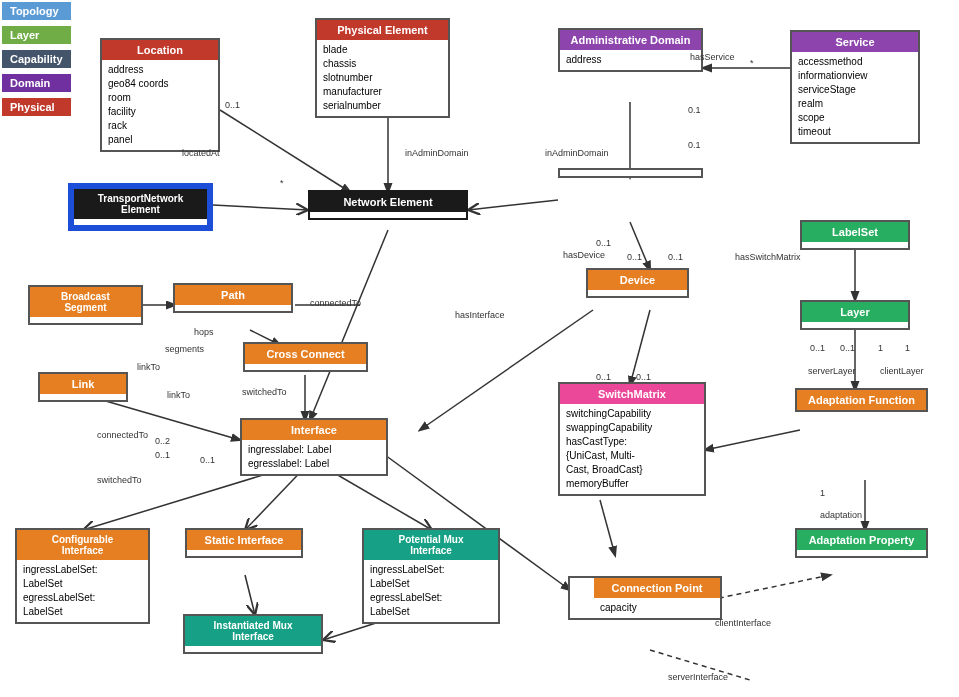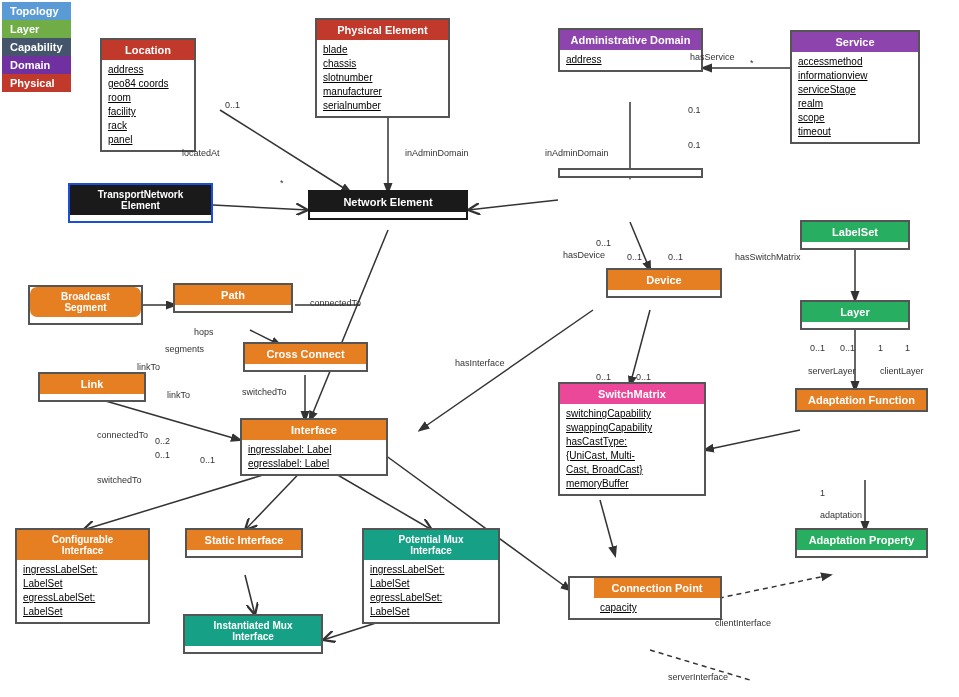--- a/index.html
+++ b/index.html
@@ -18,21 +18,21 @@
       height: 697px;
       background: #fff;
     }
     
     .legend {
       position: absolute;
       top: 2px;
       left: 2px;
       display: flex;
       flex-direction: column;
-      gap: 0;
+      gap: 6px;
     }
     .legend-item {
       padding: 3px 8px;
       color: #fff;
       font-size: 11px;
       font-weight: bold;
       cursor: pointer;
     }
     
     .uml-box {
@@ -45,21 +45,20 @@
       color: #fff;
       font-weight: bold;
       text-align: center;
       font-size: 11px;
     }
     .uml-box .box-body {
       padding: 3px 6px;
       font-size: 10px;
       background: #fff;
       line-height: 1.4;
-      text-decoration: underline;
     }
     
     .bg-red { background: #c0392b; }
     .bg-black { background: #1a1a1a; }
     
     .svg-overlay {
       position: absolute;
       top: 0;
       left: 0;
       width: 959px;
@@ -145,21 +144,21 @@
   </svg>
 
   <div class="legend">
     <div class="legend-item" style="background:#5b9bd5;">Topology</div>
     <div class="legend-item" style="background:#70ad47;">Layer</div>
     <div class="legend-item" style="background:#44546a;">Capability</div>
     <div class="legend-item" style="background:#7030a0;">Domain</div>
     <div class="legend-item" style="background:#c0392b;">Physical</div>
   </div>
 
-  <div class="uml-box" style="left:100px;top:38px;width:96px;">
+  <div class="uml-box" style="left:100px;top:38px;width:120px;">
     <div class="box-title bg-red">Location</div>
     <div class="box-body">
       <div>address</div>
       <div>geo84 coords</div>
       <div>room</div>
       <div>facility</div>
       <div>rack</div>
       <div>panel</div>
     </div>
   </div>
@@ -187,65 +186,65 @@
     <div class="box-body">
       <div>accessmethod</div>
       <div>informationview</div>
       <div>serviceStage</div>
       <div>realm</div>
       <div>scope</div>
       <div>timeout</div>
     </div>
   </div>
 
-  <div class="uml-box" style="left:68px;top:183px;width:145px;border:2px solid #1d4ed8;">
+  <div class="uml-box" style="left:68px;top:183px;width:145px;border:6px solid #1d4ed8;">
     <div class="box-title bg-black" style="font-size:10px;">TransportNetwork<br>Element</div>
     <div class="box-body"></div>
   </div>
 
   <div class="uml-box" style="left:308px;top:190px;width:160px;border:2px solid #1a1a1a;">
     <div class="box-title bg-black">Network Element</div>
     <div class="box-body"></div>
   </div>
 
   <div class="uml-box" style="left:558px;top:168px;width:145px;">
     <div class="box-body"></div>
   </div>
 
   <div class="uml-box" style="left:800px;top:220px;width:110px;border:2px solid #555;">
     <div class="box-title" style="background:#27ae60;">LabelSet</div>
     <div class="box-body"></div>
   </div>
 
-  <div class="uml-box" style="left:606px;top:268px;width:116px;">
+  <div class="uml-box" style="left:586px;top:268px;width:103px;">
     <div class="box-title" style="background:#e67e22;">Device</div>
     <div class="box-body"></div>
   </div>
 
   <div class="uml-box" style="left:800px;top:300px;width:110px;border:2px solid #555;">
     <div class="box-title" style="background:#27ae60;">Layer</div>
     <div class="box-body"></div>
   </div>
 
   <div class="uml-box" style="left:28px;top:285px;width:115px;">
-    <div class="box-title" style="background:#e67e22;font-size:10px;border-radius:7px;">Broadcast<br>Segment</div>
+    <div class="box-title" style="background:#e67e22;font-size:10px;">Broadcast<br>Segment</div>
     <div class="box-body"></div>
   </div>
 
   <div class="uml-box" style="left:173px;top:283px;width:120px;">
     <div class="box-title" style="background:#e67e22;">Path</div>
     <div class="box-body"></div>
   </div>
 
   <div class="uml-box" style="left:243px;top:342px;width:125px;">
     <div class="box-title" style="background:#e67e22;">Cross Connect</div>
     <div class="box-body"></div>
   </div>
 
-  <div class="uml-box" style="left:38px;top:372px;width:108px;">
+  <div class="uml-box" style="left:38px;top:372px;width:90px;">
     <div class="box-title" style="background:#e67e22;">Link</div>
     <div class="box-body"></div>
   </div>
 
   <div class="uml-box" style="left:240px;top:418px;width:148px;">
     <div class="box-title" style="background:#e67e22;">Interface</div>
     <div class="box-body">
       <div>ingresslabel: Label</div>
       <div>egresslabel: Label</div>
     </div>
@@ -308,21 +307,21 @@
       <div>capacity</div>
     </div>
   </div>
 
   <div class="label-text" style="left:182px;top:148px;">locatedAt</div>
   <div class="label-text" style="left:405px;top:148px;">inAdminDomain</div>
   <div class="label-text" style="left:545px;top:148px;">inAdminDomain</div>
   <div class="label-text" style="left:690px;top:52px;">hasService</div>
   <div class="label-text" style="left:563px;top:250px;">hasDevice</div>
   <div class="label-text" style="left:735px;top:252px;">hasSwitchMatrix</div>
-  <div class="label-text" style="left:455px;top:310px;margin-top:48px;">hasInterface</div>
+  <div class="label-text" style="left:455px;top:310px;">hasInterface</div>
   <div class="label-text" style="left:310px;top:298px;">connectedTo</div>
   <div class="label-text" style="left:137px;top:362px;">linkTo</div>
   <div class="label-text" style="left:167px;top:390px;">linkTo</div>
   <div class="label-text" style="left:97px;top:430px;">connectedTo</div>
   <div class="label-text" style="left:97px;top:475px;">switchedTo</div>
   <div class="label-text" style="left:242px;top:387px;">switchedTo</div>
   <div class="label-text" style="left:148px;top:327px;padding-left:46px;">hops</div>
   <div class="label-text" style="left:137px;top:344px;padding-left:28px;">segments</div>
   <div class="label-text" style="left:808px;top:366px;">serverLayer</div>
   <div class="label-text" style="left:880px;top:366px;">clientLayer</div>

